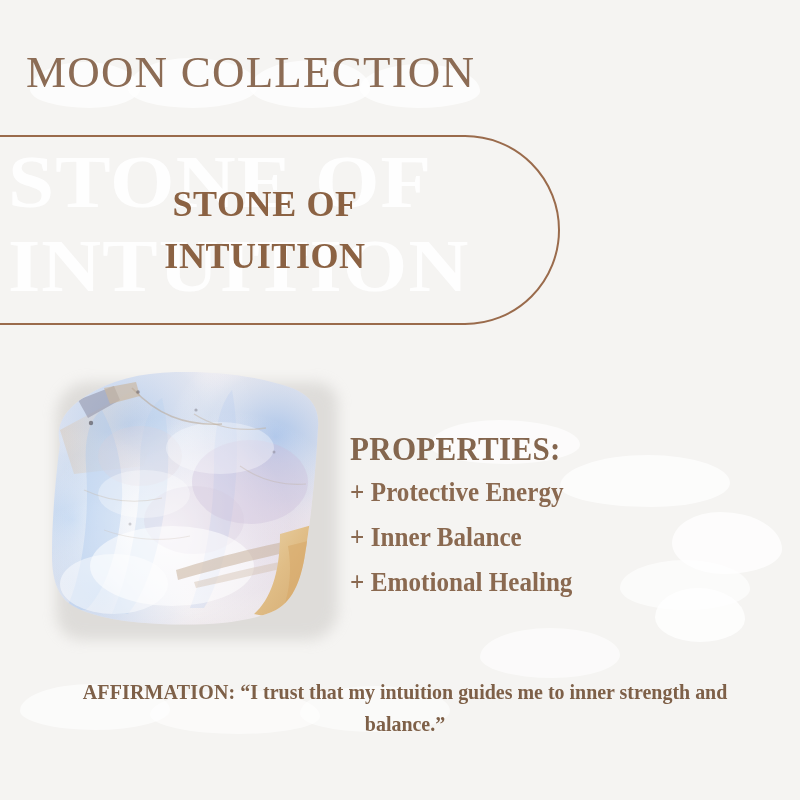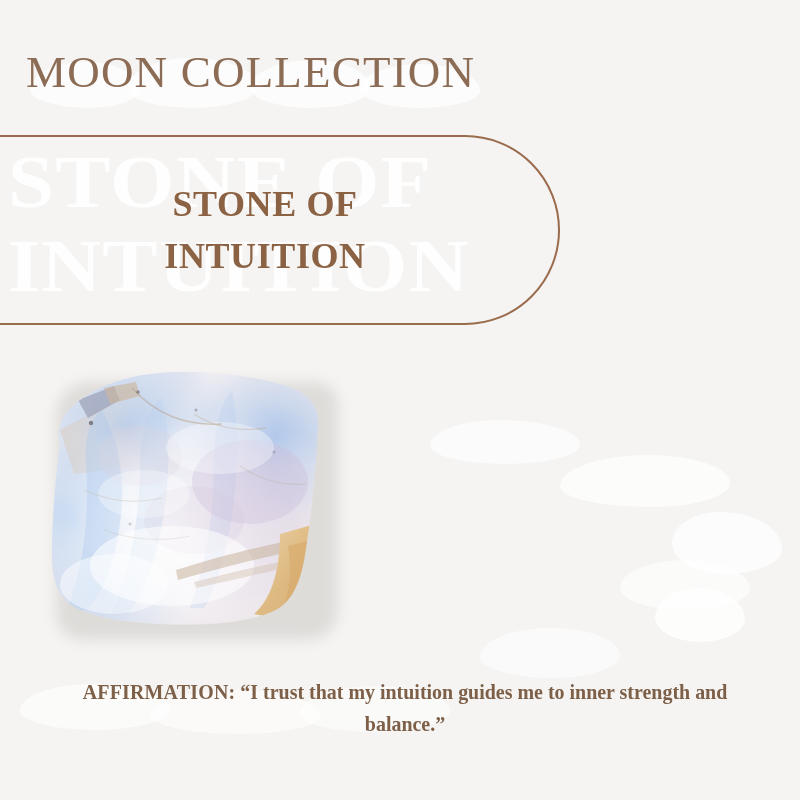--- a/index.html
+++ b/index.html
@@ -306,19 +306,32 @@
 
         <circle cx="47" cy="53" r="2.2" fill="#4c4a52" opacity=".62"></circle>
         <circle cx="94" cy="22" r="1.8" fill="#5a5660" opacity=".52"></circle>
         <circle cx="152" cy="40" r="1.6" fill="#6a6670" opacity=".42"></circle>
         <circle cx="230" cy="82" r="1.5" fill="#6e6a74" opacity=".38"></circle>
         <circle cx="86" cy="154" r="1.5" fill="#77737c" opacity=".32"></circle>
       </g>
     </svg>
   </div>
 
+  <div id="properties-block">
+    <div id="properties-heading">PROPERTIES:</div>
+
+    <div class="property-item">
+      <span class="plus">+</span><span>Protective Energy</span>
+    </div>
+    <div class="property-item">
+      <span class="plus">+</span><span>Inner Balance</span>
+    </div>
+    <div class="property-item">
+      <span class="plus">+</span><span>Emotional Healing</span>
+    </div>
+  </div>
 
   <div id="affirmation">
     <span class="aff-label">AFFIRMATION:</span>
     <span>“I trust that my intuition guides me to inner strength and balance.”</span>
   </div>
 
 </div>
 
 </body></html>

